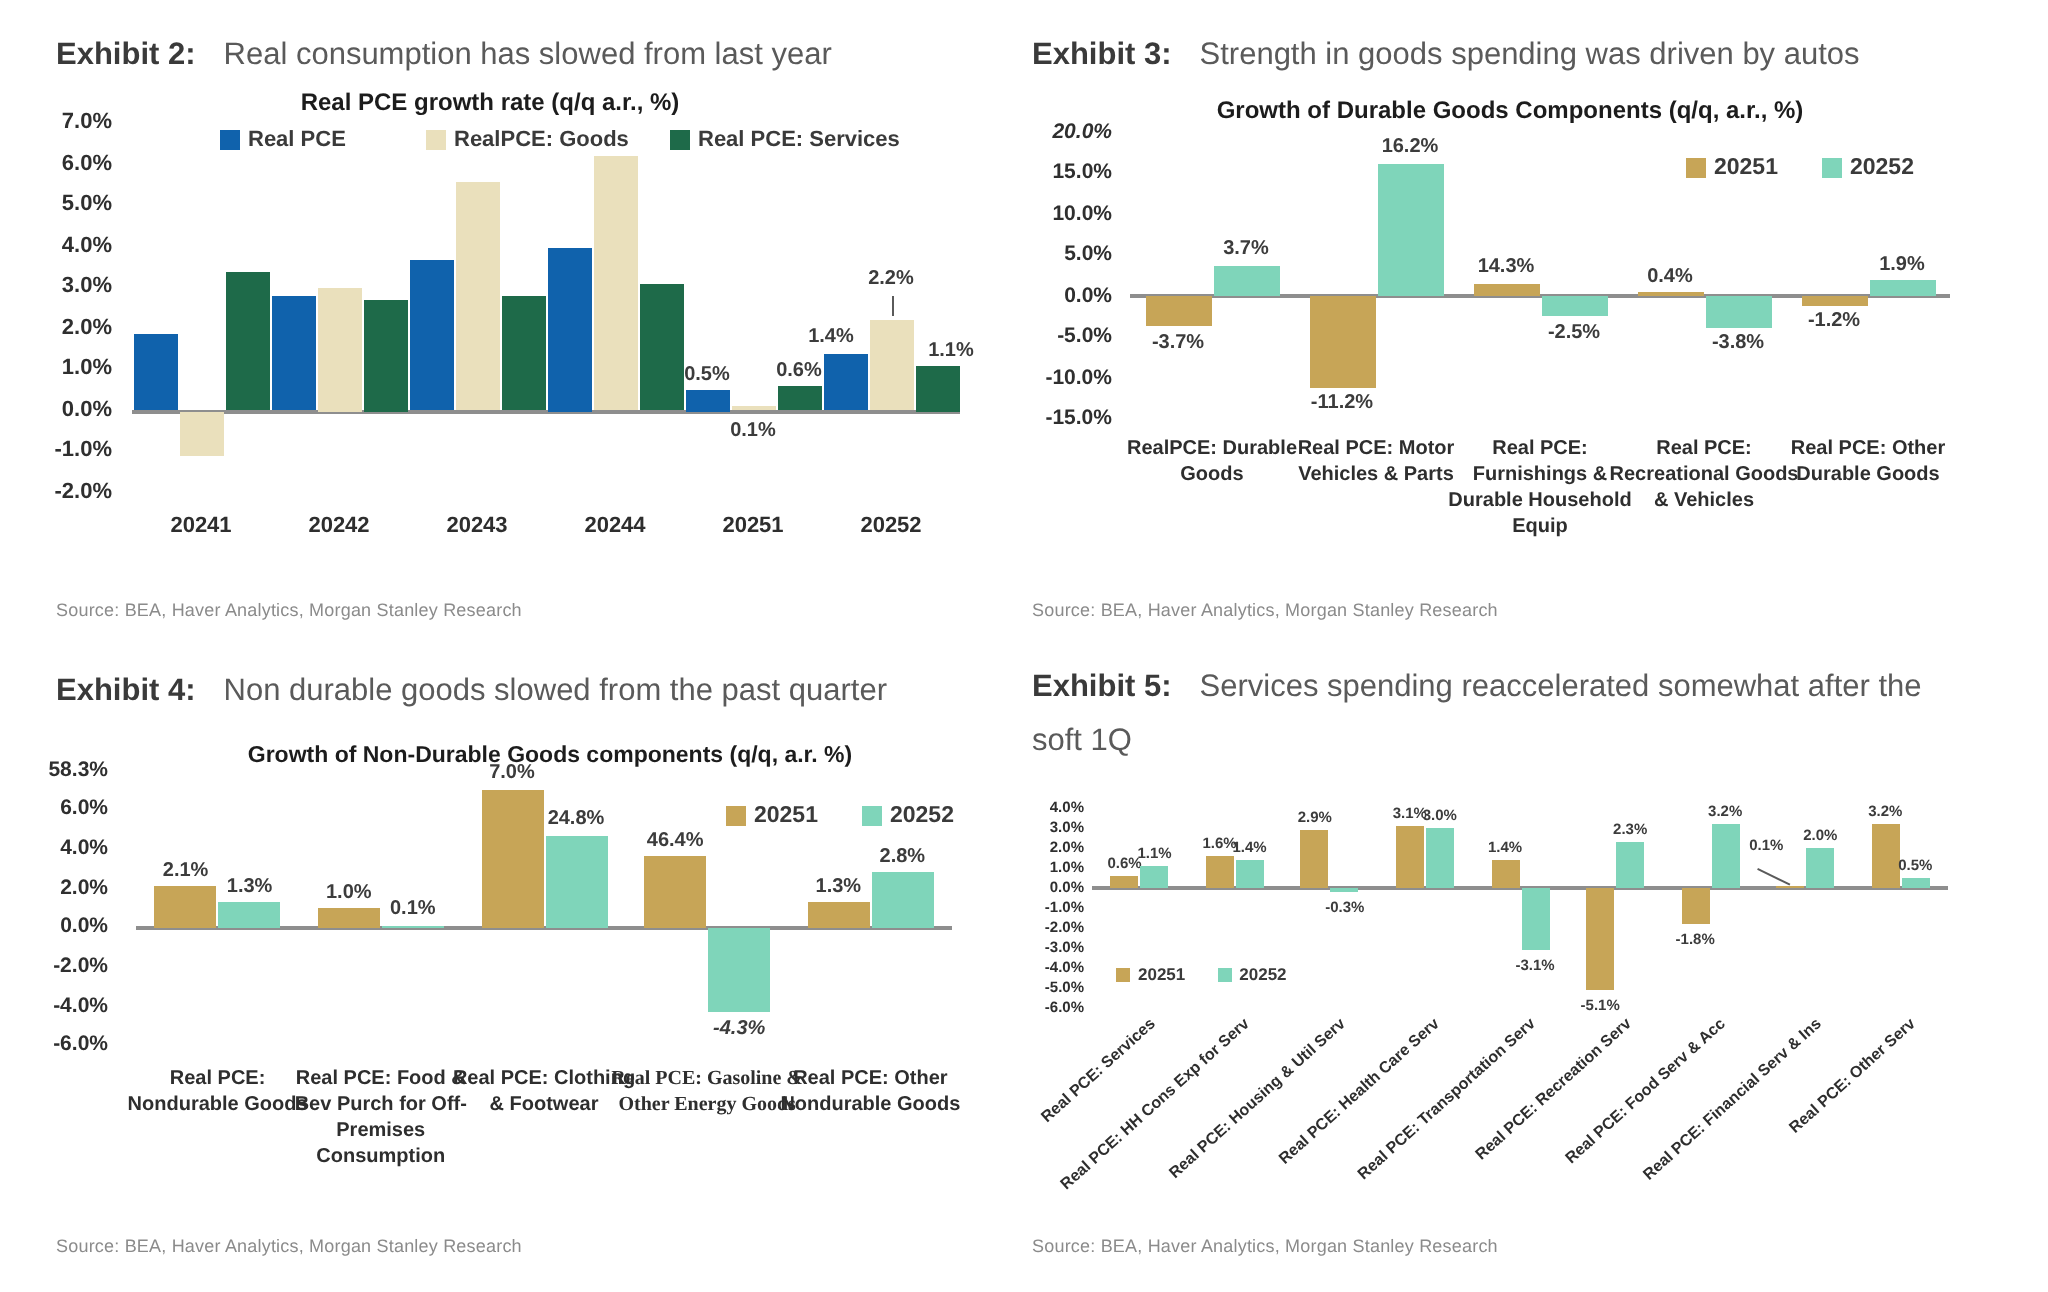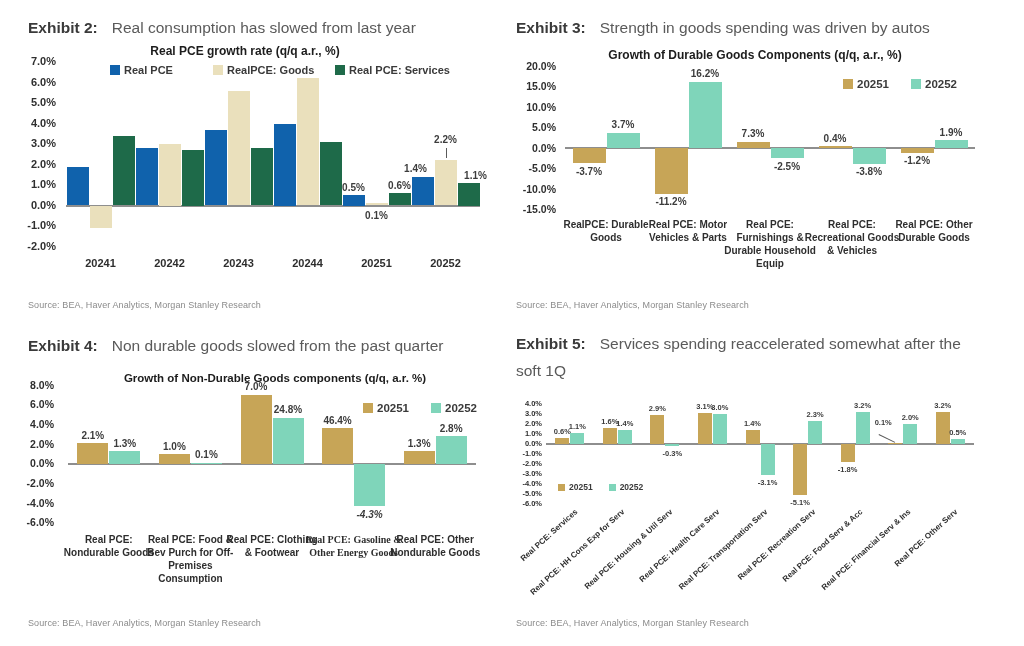--- a/index.html
+++ b/index.html
@@ -96,40 +96,40 @@
     </div>
   <div class="source" style="left:18px;top:292px;">Source: BEA, Haver Analytics, Morgan Stanley Research</div>
 </div>
 
 <div class="panel" id="panel1" style="left:512px;top:8px;width:512px;height:322px;">
   <div class="exh-header" style="left:4px;top:6px;">
     <span class="exh-label">Exhibit 3:</span><span class="exh-title">Strength in goods spending was driven by autos</span>
   </div>
   <div class="chart" id="chart1">
       <div class="chart-title" style="left: 0px; top: 40px; width: 486px; font-size: 12px;">Growth of Durable Goods Components (q/q, a.r., %)</div>
-      <div class="ytick" style="left: 0px; width: 44px; font-size: 10.5px; top: 51.5px;">20.0%</div>
+      <div class="ytick" style="left: 0px; width: 44px; font-size: 10.5px; top: 51.5px; font-style: italic;">20.0%</div>
       <div class="ytick" style="left: 0px; width: 44px; font-size: 10.5px; top: 72px;">15.0%</div>
       <div class="ytick" style="left: 0px; width: 44px; font-size: 10.5px; top: 92.5px;">10.0%</div>
       <div class="ytick" style="left: 0px; width: 44px; font-size: 10.5px; top: 113px;">5.0%</div>
       <div class="ytick" style="left: 0px; width: 44px; font-size: 10.5px; top: 133.5px;">0.0%</div>
       <div class="ytick" style="left: 0px; width: 44px; font-size: 10.5px; top: 154px;">-5.0%</div>
       <div class="ytick" style="left: 0px; width: 44px; font-size: 10.5px; top: 174.5px;">-10.0%</div>
       <div class="ytick" style="left: 0px; width: 44px; font-size: 10.5px; top: 195px;">-15.0%</div>
       <div class="plot" style="left: 53px; top: 58px; width: 410px; height: 143.5px;">
         <div class="zeroline" style="top: 81px;"></div>
         <div class="bar" style="left: 7.5px; width: 33px; height: 15.2px; top: 82px; background: rgb(199, 165, 87);"></div>
         <div class="vlabel" style="left: -2px; width: 52px; top: 99.7px; font-size: 10px;">-3.7%</div>
         <div class="bar" style="left: 41.5px; width: 33px; height: 15.2px; top: 66.8px; background: rgb(127, 213, 186);"></div>
         <div class="vlabel" style="left: 32px; width: 52px; top: 53.3px; font-size: 10px;">3.7%</div>
         <div class="bar" style="left: 89.5px; width: 33px; height: 45.9px; top: 82px; background: rgb(199, 165, 87);"></div>
         <div class="vlabel" style="left: 80px; width: 52px; top: 130.4px; font-size: 10px;">-11.2%</div>
         <div class="bar" style="left: 123.5px; width: 33px; height: 66.4px; top: 15.6px; background: rgb(127, 213, 186);"></div>
         <div class="vlabel" style="left: 114px; width: 52px; top: 2.1px; font-size: 10px;">16.2%</div>
         <div class="bar" style="left: 171.5px; width: 33px; height: 6.1px; top: 75.8px; background: rgb(199, 165, 87);"></div>
-        <div class="vlabel" style="left: 162px; width: 52px; top: 62.3px; font-size: 10px;">7.3%</div>
+        <div class="vlabel" style="left: 162px; width: 52px; top: 62.3px; font-size: 10px;">14.3%</div>
         <div class="bar" style="left: 205.5px; width: 33px; height: 10.3px; top: 82px; background: rgb(127, 213, 186);"></div>
         <div class="vlabel" style="left: 196px; width: 52px; top: 94.8px; font-size: 10px;">-2.5%</div>
         <div class="bar" style="left: 253.5px; width: 33px; height: 1.6px; top: 80.4px; background: rgb(199, 165, 87);"></div>
         <div class="vlabel" style="left: 244px; width: 52px; top: 66.9px; font-size: 10px;">0.4%</div>
         <div class="bar" style="left: 287.5px; width: 33px; height: 15.6px; top: 82px; background: rgb(127, 213, 186);"></div>
         <div class="vlabel" style="left: 278px; width: 52px; top: 100.1px; font-size: 10px;">-3.8%</div>
         <div class="bar" style="left: 335.5px; width: 33px; height: 4.9px; top: 82px; background: rgb(199, 165, 87);"></div>
         <div class="vlabel" style="left: 326px; width: 52px; top: 89.4px; font-size: 10px;">-1.2%</div>
         <div class="bar" style="left: 369.5px; width: 33px; height: 7.8px; top: 74.2px; background: rgb(127, 213, 186);"></div>
         <div class="vlabel" style="left: 360px; width: 52px; top: 60.7px; font-size: 10px;">1.9%</div>
@@ -152,21 +152,21 @@
     </div>
   <div class="source" style="left:4px;top:292px;">Source: BEA, Haver Analytics, Morgan Stanley Research</div>
 </div>
 
 <div class="panel" id="panel2" style="left:10px;top:330px;width:502px;height:316px;">
   <div class="exh-header" style="left:18px;top:2px;">
     <span class="exh-label">Exhibit 4:</span><span class="exh-title">Non durable goods slowed from the past quarter</span>
   </div>
   <div class="chart" id="chart2">
       <div class="chart-title" style="left: 40px; top: 42px; width: 450px; font-size: 11.5px;">Growth of Non-Durable Goods components (q/q, a.r. %)</div>
-      <div class="ytick" style="left: 0px; width: 44px; font-size: 10.5px; top: 48.5px;">8.0%</div>
+      <div class="ytick" style="left: 0px; width: 44px; font-size: 10.5px; top: 48.5px;">58.3%</div>
       <div class="ytick" style="left: 0px; width: 44px; font-size: 10.5px; top: 68.2px;">6.0%</div>
       <div class="ytick" style="left: 0px; width: 44px; font-size: 10.5px; top: 87.9px;">4.0%</div>
       <div class="ytick" style="left: 0px; width: 44px; font-size: 10.5px; top: 107.6px;">2.0%</div>
       <div class="ytick" style="left: 0px; width: 44px; font-size: 10.5px; top: 127.3px;">0.0%</div>
       <div class="ytick" style="left: 0px; width: 44px; font-size: 10.5px; top: 147px;">-2.0%</div>
       <div class="ytick" style="left: 0px; width: 44px; font-size: 10.5px; top: 166.7px;">-4.0%</div>
       <div class="ytick" style="left: 0px; width: 44px; font-size: 10.5px; top: 186.4px;">-6.0%</div>
       <div class="plot" style="left: 58px; top: 55px; width: 408px; height: 137.9px;">
         <div class="zeroline" style="top: 77.8px;"></div>
         <div class="bar" style="left: 9.3px; width: 31px; height: 20.7px; top: 58.1px; background: rgb(199, 165, 87);"></div>

